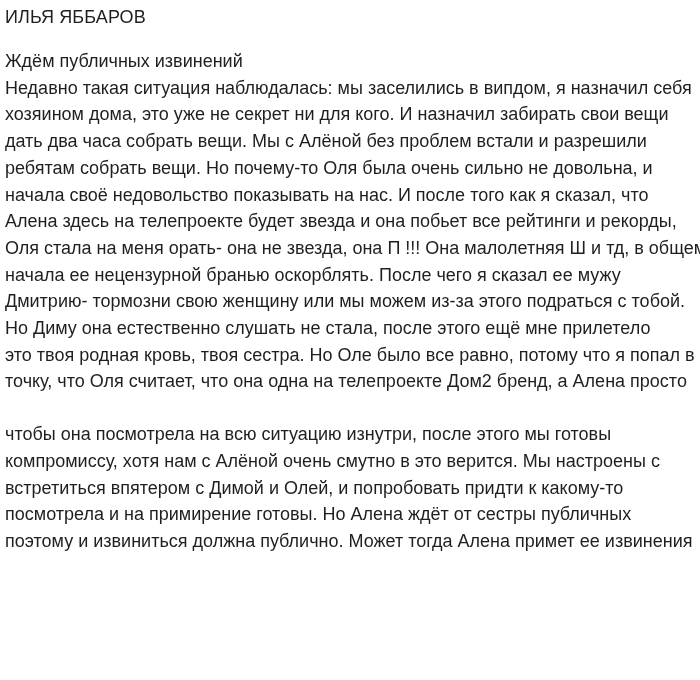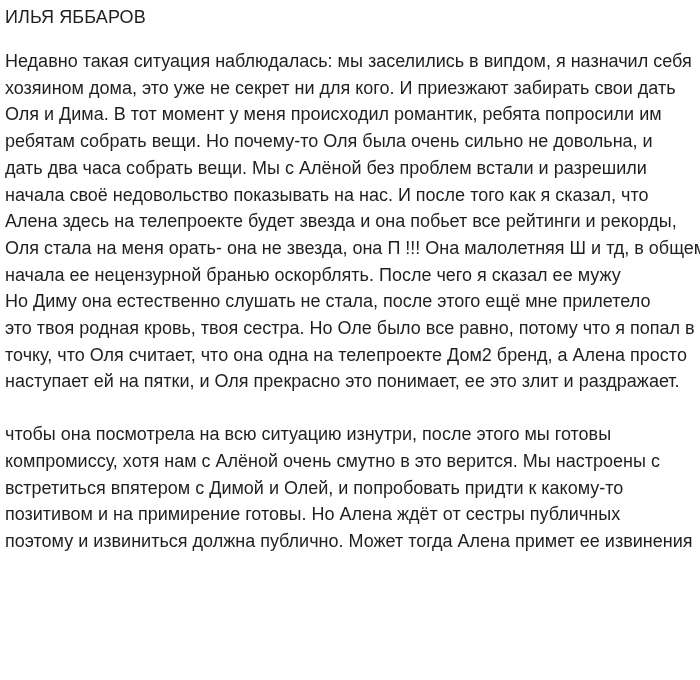--- a/index.html
+++ b/index.html
@@ -51,41 +51,41 @@
     height: 26px;
   }
 </style>
 </head>
 <body>
 
 <div class="page">
   <h1 class="author">ИЛЬЯ ЯББАРОВ</h1>
 
   <article class="article">
+    <p class="line title-line">Ждём публичных извинений</p>
 
     <div>
       <span class="line">Недавно такая ситуация наблюдалась: мы заселились в випдом, я назначил себя</span>
-      <span class="line">хозяином дома, это уже не секрет ни для кого. И приезжают забирать свои дать</span>
-      <span class="line">Оля и Дима. В тот момент у меня происходил романтик, ребята попросили им</span>
+      <span class="line">хозяином дома, это уже не секрет ни для кого. И назначил забирать свои вещи</span>
+      <span class="line">дать два часа собрать вещи. Мы с Алёной без проблем встали и разрешили</span>
       <span class="line">ребятам собрать вещи. Но почему-то Оля была очень сильно не довольна, и</span>
-      <span class="line">дать два часа собрать вещи. Мы с Алёной без проблем встали и разрешили</span>
       <span class="line">начала своё недовольство показывать на нас. И после того как я сказал, что</span>
       <span class="line">Алена здесь на телепроекте будет звезда и она побьет все рейтинги и рекорды,</span>
       <span class="line">Оля стала на меня орать- она не звезда, она П !!! Она малолетняя Ш и тд, в общем</span>
       <span class="line">начала ее нецензурной бранью оскорблять. После чего я сказал ее мужу</span>
+      <span class="line">Дмитрию- тормозни свою женщину или мы можем из-за этого подраться с тобой.</span>
       <span class="line">Но Диму она естественно слушать не стала, после этого ещё мне прилетело</span>
       <span class="line">это твоя родная кровь, твоя сестра. Но Оле было все равно, потому что я попал в</span>
       <span class="line">точку, что Оля считает, что она одна на телепроекте Дом2 бренд, а Алена просто</span>
-      <span class="line">наступает ей на пятки, и Оля прекрасно это понимает, ее это злит и раздражает.</span>
     </div>
 
     <div class="para-gap"></div>
 
     <div>
       <span class="line">чтобы она посмотрела на всю ситуацию изнутри, после этого мы готовы</span>
       <span class="line">компромиссу, хотя нам с Алёной очень смутно в это верится. Мы настроены с</span>
       <span class="line">встретиться впятером с Димой и Олей, и попробовать придти к какому-то</span>
-      <span class="line">позитивом и на примирение готовы. Но Алена ждёт от сестры публичных</span>
+      <span class="line">посмотрела и на примирение готовы. Но Алена ждёт от сестры публичных</span>
       <span class="line">поэтому и извиниться должна публично. Может тогда Алена примет ее извинения</span>
 
     </div>
   </article>
 </div>
 
 </body></html>

